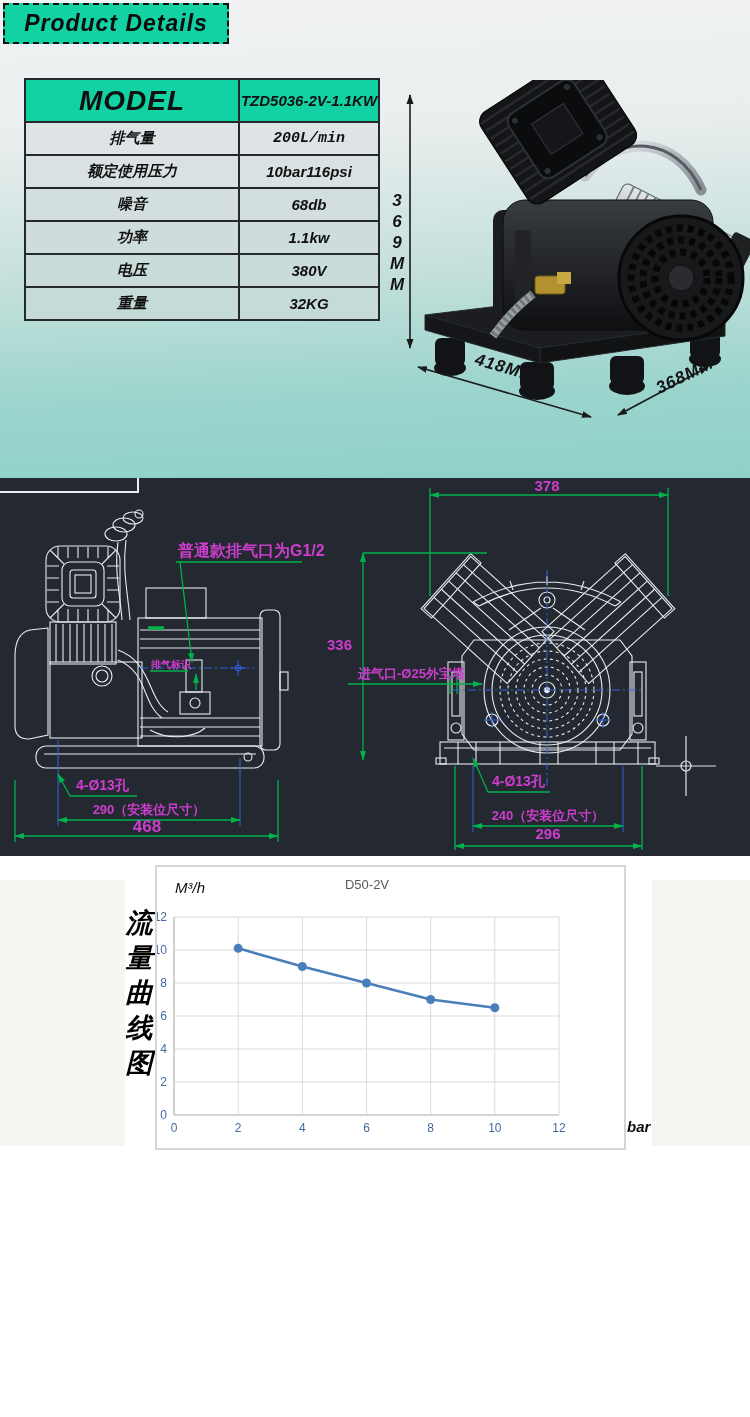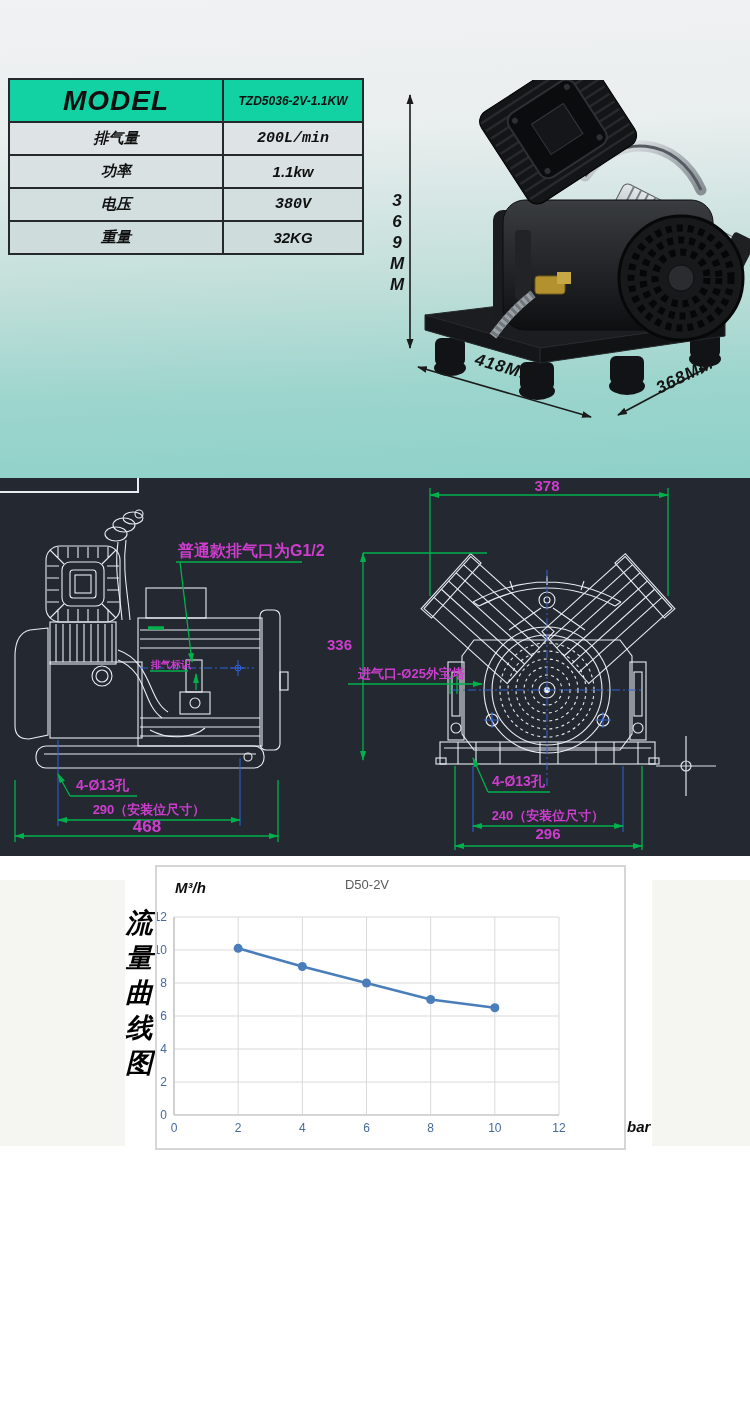--- a/index.html
+++ b/index.html
@@ -5,32 +5,32 @@
   html,body{margin:0;padding:0;background:#fff;font-family:"Liberation Sans",sans-serif;}
   .page{position:relative;width:750px;height:1417px;overflow:hidden;background:#fff;}
 
   
   .hero{position:absolute;left:0;top:0;width:750px;height:478px;
     background:linear-gradient(178deg,#f1f2f3 0%,#e9eeee 28%,#c2dfda 58%,#9cd5cd 80%,#8ed1c9 100%);}
   .badge{position:absolute;left:3px;top:3px;width:222px;height:37px;background:#12d1a3;
     border:2px dashed #101010;display:flex;align-items:center;justify-content:center;}
   .badge span{font-style:italic;font-weight:bold;font-size:23px;color:#0d0d0d;letter-spacing:1px;}
 
-  table.spec{position:absolute;left:8px;top:78px;width:354px;border-collapse:collapse;table-layout:fixed;}
+  table.spec{position:absolute;left:24px;top:78px;width:354px;border-collapse:collapse;table-layout:fixed;}
   .spec th,.spec td{border:2px solid #26292b;text-align:center;vertical-align:middle;padding:0;
     font-style:italic;color:#101010;overflow:hidden;}
   .spec thead th{background:#12d1a3;height:41px;}
   .th-model{font-size:28px;font-weight:bold;letter-spacing:1px;}
-  .th-val{font-size:12px;font-weight:bold;}
+  .th-val{font-size:15px;font-weight:bold;}
   .spec tbody td{height:31px;font-weight:bold;font-size:15px;}
   .spec tbody tr:nth-child(1){background:#dee4e6;font-family:Liberation Mono, monospace;} .spec tbody tr:nth-child(2){background:#d9e1e2;}
   .spec tbody tr:nth-child(3){background:#d3dfdf;} .spec tbody tr:nth-child(4){background:#cedddc;}
   .spec tbody tr:nth-child(5){background:#cadcd9;} .spec tbody tr:nth-child(6){background:#c5dbd7;}
   .spec tbody tr:nth-child(7){background:#c1dad5;} .spec tbody tr:nth-child(8){background:#bed8d3;}
-  .lbl-lg{font-size:19px;} .lbl-md{font-size:16px;} .val-lg{font-size:25px;font-family:Liberation Mono, monospace;}
+  .lbl-lg{font-size:19px;} .lbl-md{font-size:16px;} .val-lg{font-size:25px;}
 
   .hero-art{position:absolute;left:385px;top:80px;}
   .dim-stack{position:absolute;left:387px;top:190px;width:20px;font-weight:bold;font-style:italic;
     font-size:17px;line-height:21px;color:#141414;text-align:center;}
   .dim-stack span{display:block;}
   .dim-418{position:absolute;left:443px;top:358px;width:124px;text-align:center;font-weight:bold;
     font-style:italic;font-size:17px;color:#141414;transform:rotate(16deg);letter-spacing:1px;}
   .dim-368{position:absolute;left:632px;top:366px;width:106px;text-align:center;font-weight:bold;
     font-style:italic;font-size:17px;color:#141414;transform:rotate(-26deg);letter-spacing:1px;}
 
@@ -47,50 +47,61 @@
 
   
   .chart-sec{position:absolute;left:0;top:856px;width:750px;height:561px;background:#fff;}
   .gray-l{position:absolute;left:0;top:24px;width:125px;height:266px;background:#f5f5f2;}
   .gray-r{position:absolute;left:652px;top:24px;width:98px;height:266px;background:#f5f5f2;}
   .card{position:absolute;left:155px;top:9px;width:467px;height:281px;background:#fff;border:2px solid #d6d6d6;}
   .side-title{position:absolute;left:121px;top:50px;width:36px;font-weight:bold;font-style:italic;
     font-size:27px;line-height:35px;color:#000;text-align:center;}
   .side-title span{display:block;}
   .card-title{position:absolute;left:10px;top:10px;width:400px;text-align:center;color:#595959;font-size:13px;}
-  .card-ylab{position:absolute;left:18px;top:12px;font-weight:bold;font-style:italic;font-size:15px;color:#0d0d0d;}
+  .card-ylab{position:absolute;left:18px;top:12px;font-weight:normal;font-style:italic;font-size:15px;color:#0d0d0d;}
   .xlab{position:absolute;left:627px;top:262px;font-weight:bold;font-style:italic;font-size:15px;color:#0d0d0d;}
   #plot-svg{position:absolute;left:0;top:0;}
 </style>
 </head>
 <body>
 
 <div class="page">
 
   <section class="hero">
+    <div class="badge">
+      <span>Product Details</span>
+    </div>
 
     <table class="spec">
       <colgroup>
           <col style="width:214px">
           <col style="width:140px">
         </colgroup>
       <thead>
         <tr>
           <th class="th-model">MODEL</th>
           <th class="th-val">TZD5036-2V-1.1KW</th>
         </tr>
       </thead>
       <tbody>
       <tr>
         <td class="lbl">排气量</td>
         <td class="val">200L/min</td>
       </tr>
 
 
-
+      <tr>
+        <td class="lbl lbl-md">额定使用压力</td>
+        <td class="val">10bar116psi</td>
+      </tr>
+
+      <tr>
+        <td class="lbl">噪音</td>
+        <td class="val">68db</td>
+      </tr>
 
       <tr>
         <td class="lbl">功率</td>
         <td class="val">1.1kw</td>
       </tr>
 
       <tr>
         <td class="lbl">电压</td>
         <td class="val val-lg">380V</td>
       </tr>

